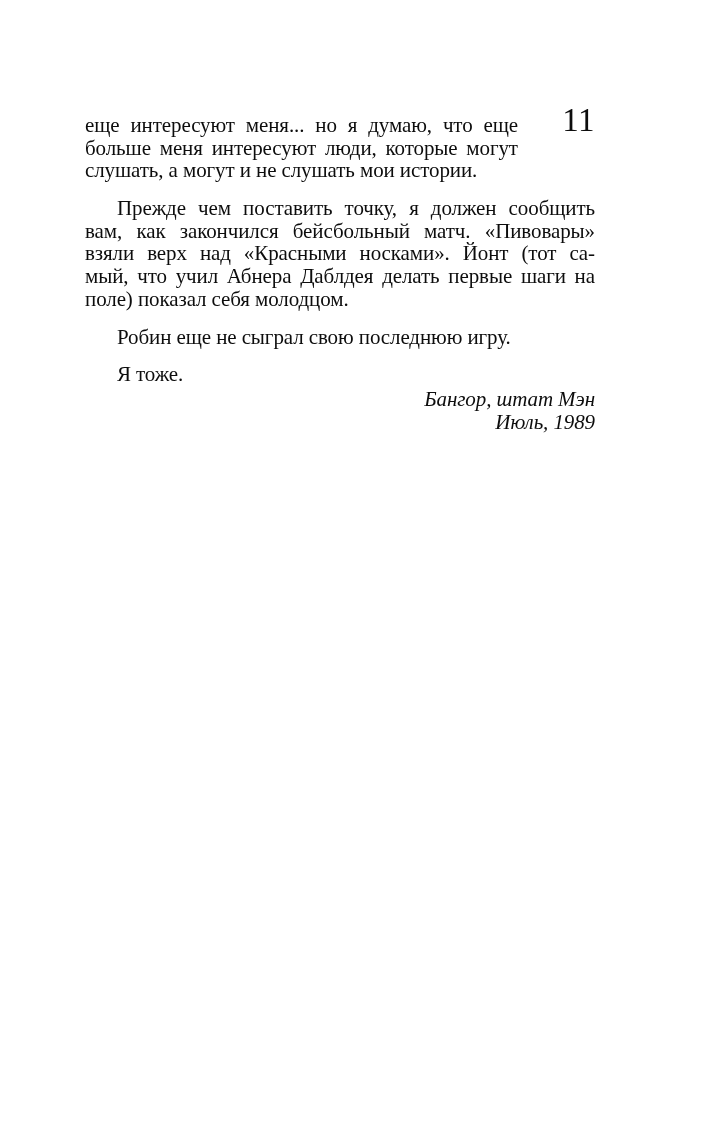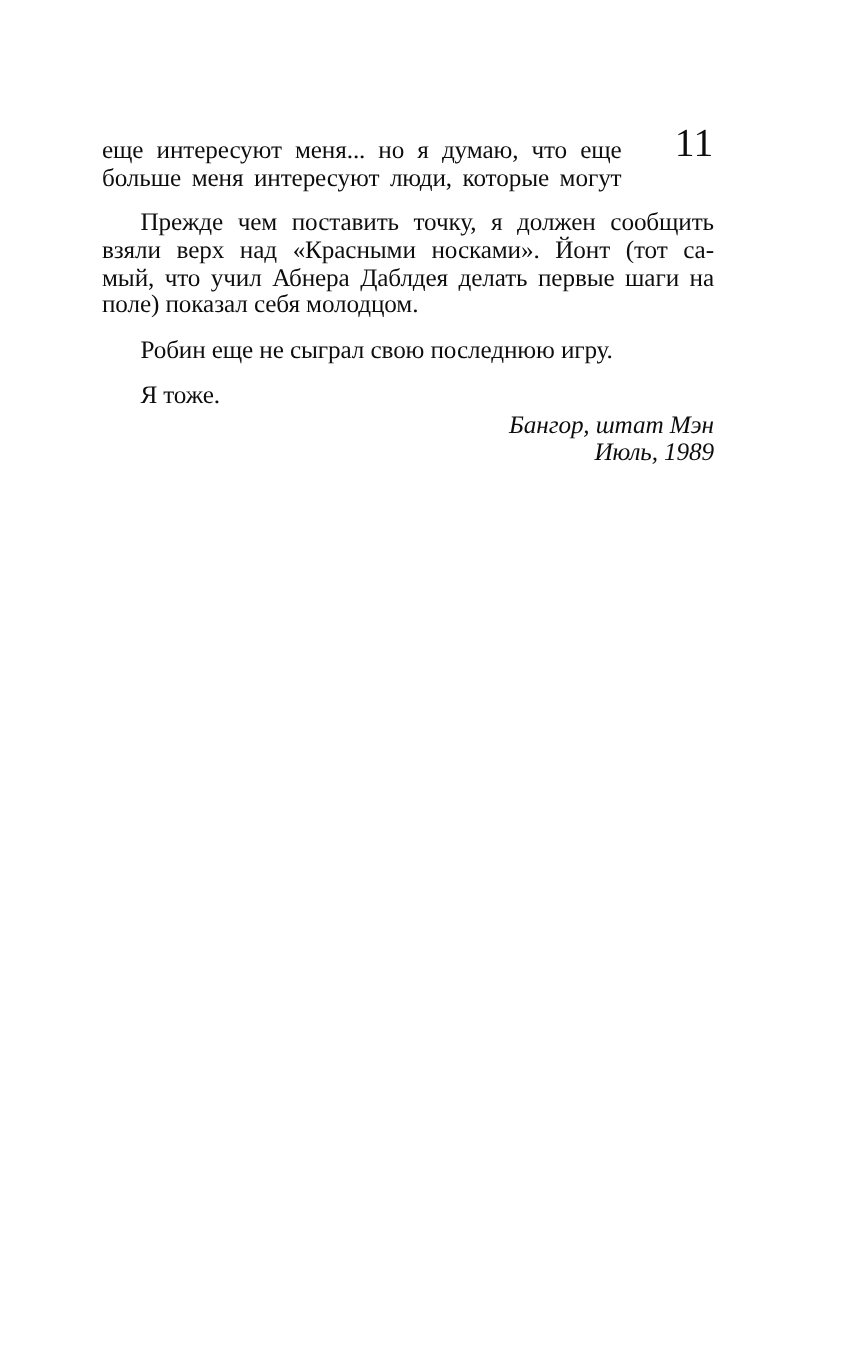--- a/index.html
+++ b/index.html
@@ -64,28 +64,37 @@
           <span>еще</span>
         </div>
         <div class="line justify short">
           <span>больше</span>
           <span>меня</span>
           <span>интересуют</span>
           <span>люди,</span>
           <span>которые</span>
           <span>могут</span>
         </div>
+        <div class="line">слушать, а могут и не слушать мои истории.</div>
         <div class="line justify indent">
           <span>Прежде</span>
           <span>чем</span>
           <span>поставить</span>
           <span>точку,</span>
           <span>я</span>
           <span>должен</span>
           <span>сообщить</span>
+        </div>
+        <div class="line justify">
+          <span>вам,</span>
+          <span>как</span>
+          <span>закончился</span>
+          <span>бейсбольный</span>
+          <span>матч.</span>
+          <span>«Пивовары»</span>
         </div>
         <div class="line justify">
           <span>взяли</span>
           <span>верх</span>
           <span>над</span>
           <span>«Красными</span>
           <span>носками».</span>
           <span>Йонт</span>
           <span>(тот</span>
           <span>са-</span>

